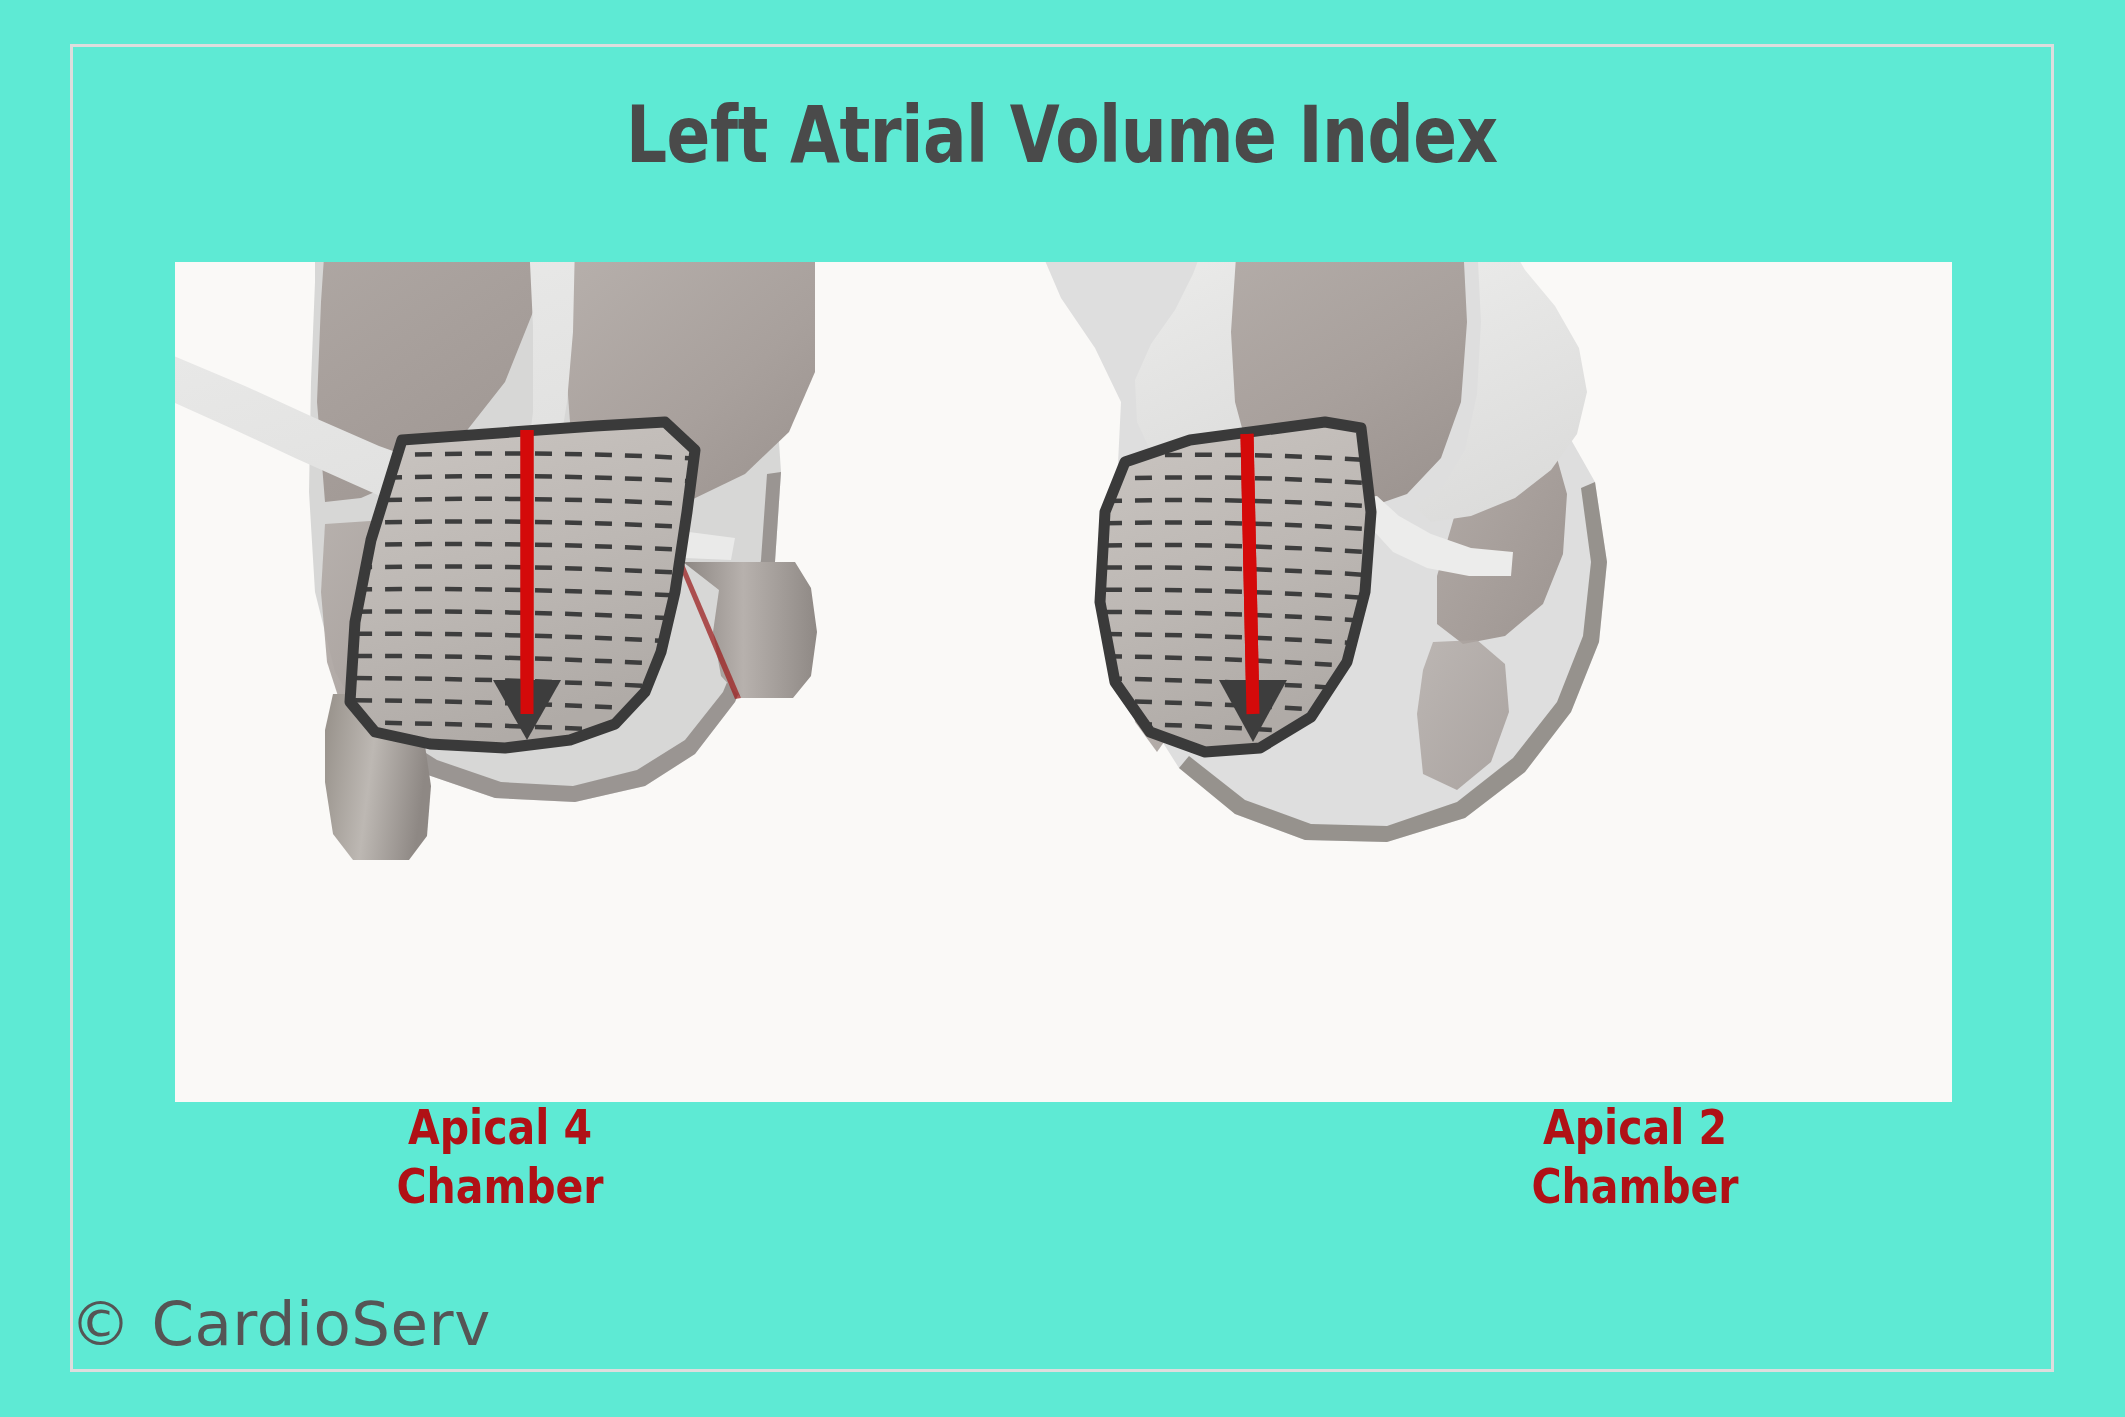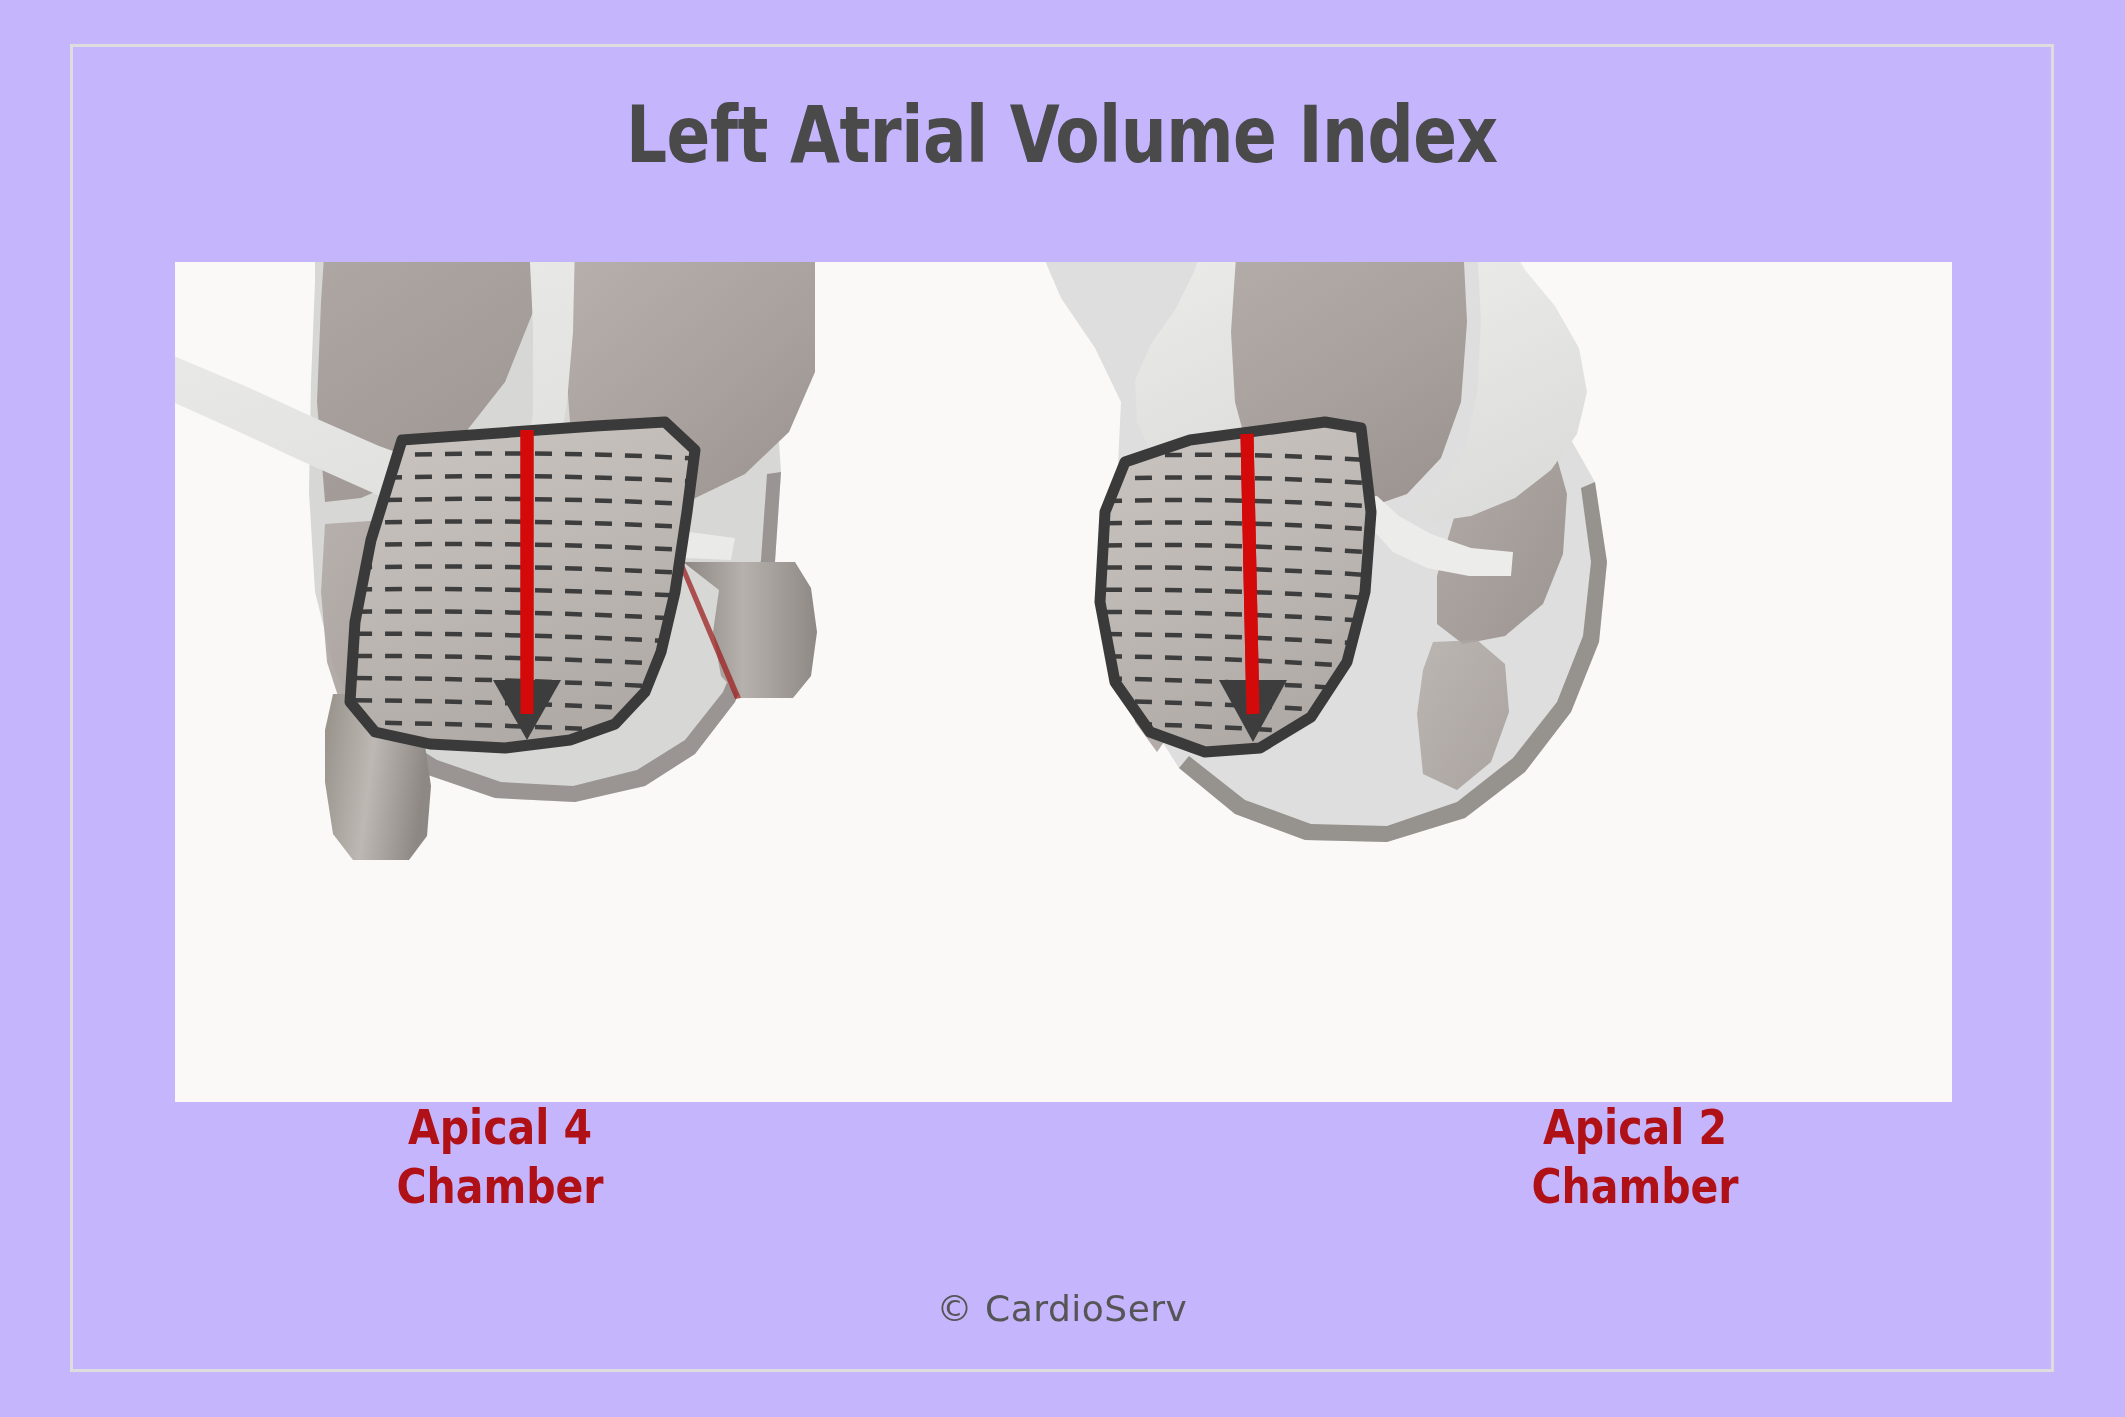--- a/index.html
+++ b/index.html
@@ -11,21 +11,21 @@
     width: 2125px;
     height: 1417px;
     font-family: "Liberation Sans", sans-serif;
     position: relative;
     overflow: hidden;
   }
 
   #figure-root {
     position: absolute;
     inset: 0;
-    background: #c4b5fd;
+    background: #5eead4;
   }
 
   
   #outer-frame {
     position: absolute;
     left: 70px;
     top: 44px;
     width: 1984px;
     height: 1328px;
     border: 3px solid #dddddd;
@@ -80,24 +80,24 @@
     transform: scaleX(0.95);
   }
   #caption-a4c { left: 300px;  top: 1098px; width: 400px; }
   #caption-a2c { left: 1435px; top: 1098px; width: 400px; }
 
   #credit-line {
     position: absolute;
     left: 70px;
     top: 1288px;
     width: 1984px;
-    text-align: center;
+    text-align: left;
     font-family: "DejaVu Sans", sans-serif;
     font-weight: normal;
-    font-size: 36px;
+    font-size: 61px;
     color: #555555;
     letter-spacing: 0.5px;
   }
 </style>
 </head>
 <body>
 
 <div id="figure-root">
 
   <div id="outer-frame"></div>

